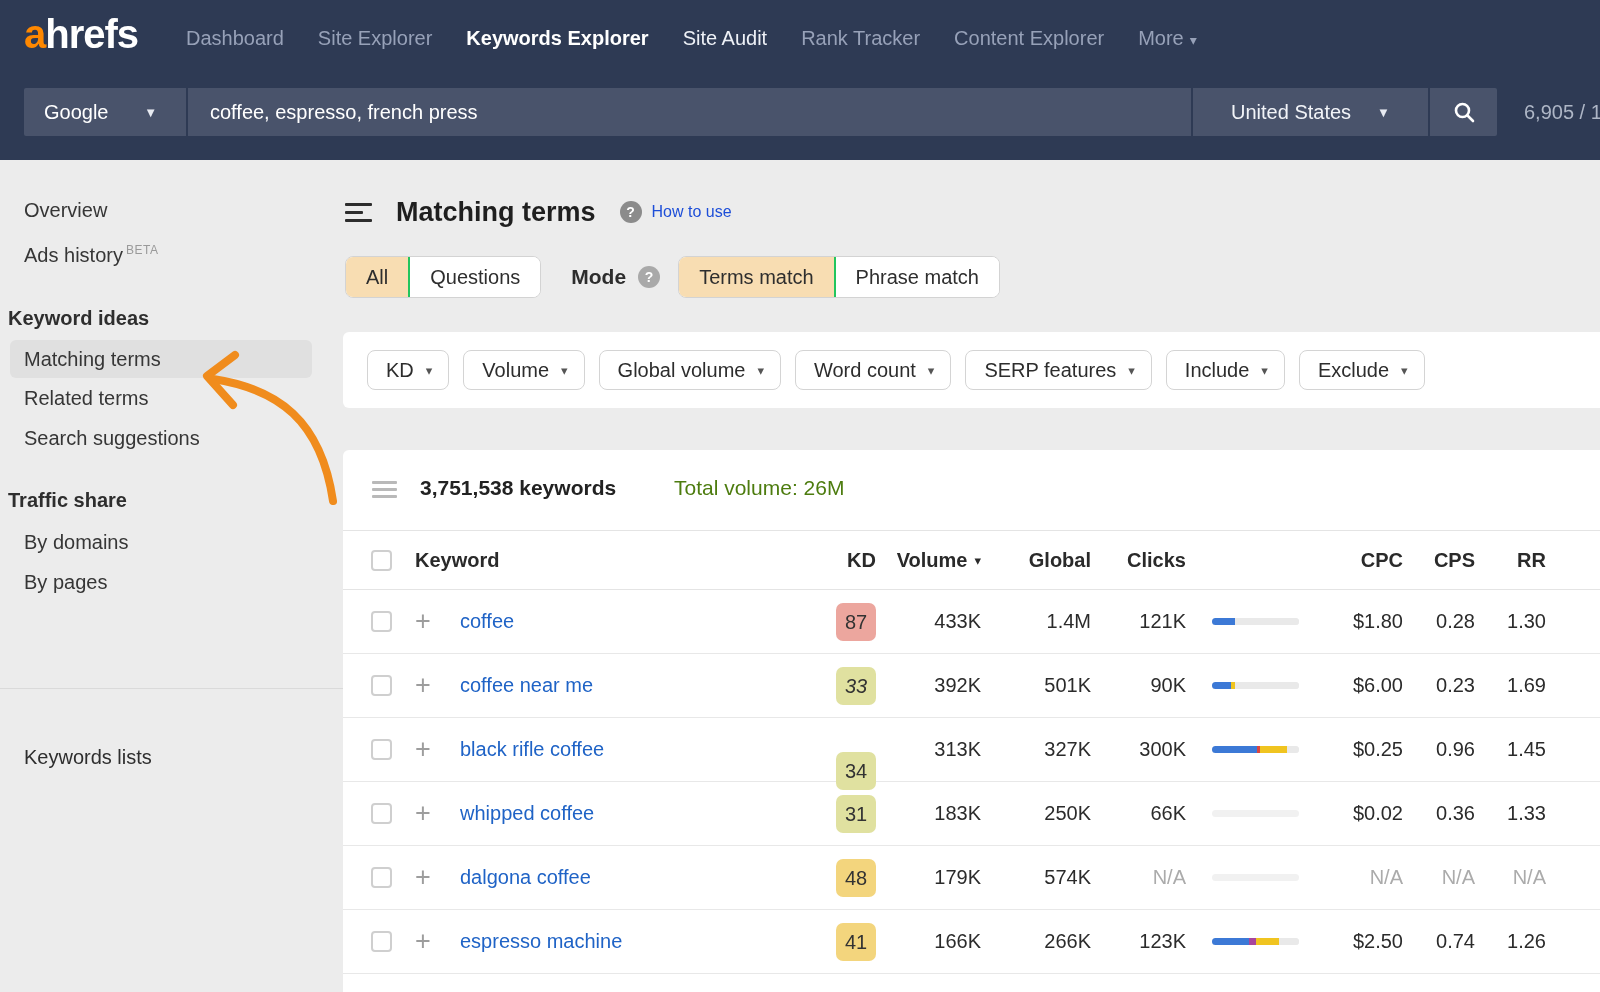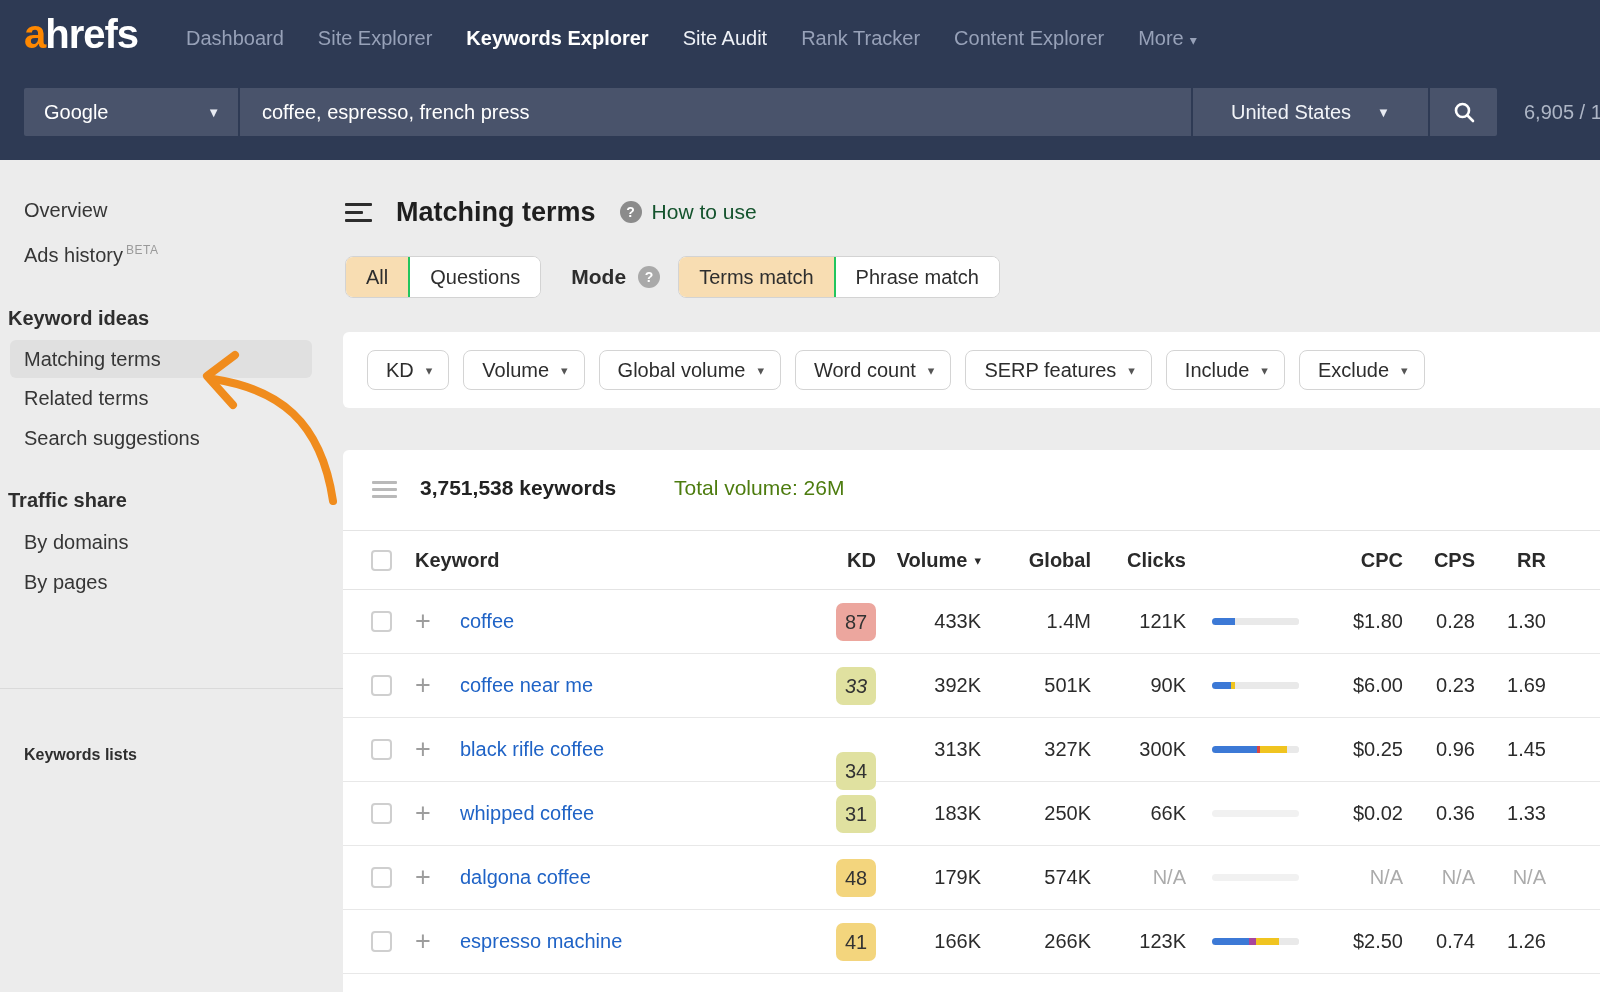--- a/index.html
+++ b/index.html
@@ -12,56 +12,56 @@
   .logo .a { color:#ff8800; }
   .logo .rest { color:#ffffff; }
   .navlinks { position:absolute; left:186px; top:0; height:76px; display:flex; align-items:center; gap:34px; }
   .navlink { font-size:20px; color:#97a1b8; cursor:pointer; white-space:nowrap; }
   .navlink.bright { color:#eef1f7; }
   .navlink.active { color:#ffffff; font-weight:bold; }
   .navlink .caret { font-size:14px; margin-left:6px; }
 
   .searchbar { position:absolute; left:24px; top:88px; width:1473px; height:48px;
     display:flex; background:#49536b; border-radius:2px; overflow:hidden; }
-  .sb-engine { width:216px; display:flex; align-items:center; justify-content:space-between;
-    padding:0 18px 0 20px; color:#fff; font-size:20px; border-right:2px solid #2e3a54; cursor:pointer; }
+  .sb-engine { width:164px; display:flex; align-items:center; justify-content:space-between;
+    padding:0 29px 0 20px; color:#fff; font-size:20px; border-right:2px solid #2e3a54; cursor:pointer; }
   .sb-query { flex:1; display:flex; align-items:center; padding-left:22px; color:#fff;
     font-size:20px; border-right:2px solid #2e3a54; }
   .sb-country { width:237px; display:flex; align-items:center; justify-content:center; gap:26px;
     color:#f2f4f8; font-size:20px; border-right:2px solid #2e3a54; cursor:pointer; }
   .sb-search { width:67px; display:flex; align-items:center; justify-content:center; cursor:pointer; }
   .caret-w { font-size:13px; color:#e8ebf2; }
   .usage { position:absolute; left:1524px; top:88px; width:76px; height:48px; line-height:48px;
     color:#aeb6c6; font-size:20px; white-space:nowrap; overflow:hidden; }
 
   
   .sidebar { position:absolute; left:0; top:160px; width:345px; height:648px; background:#ececec; padding-top:30px; }
   .side-item { height:40px; line-height:40px; padding-left:24px; font-size:20px; color:#363636; cursor:pointer; }
   .side-header { height:44px; line-height:44px; padding-left:8px; font-size:20px; font-weight:bold; color:#2e2e2e; margin-top:2px; }
   .side-item.selected { margin-left:10px; width:302px; padding-left:14px; background:#e0e0e0; border-radius:6px; height:38px; line-height:38px; }
   .side-item sup { font-size:12px; color:#9a9a9a; letter-spacing:.5px; margin-left:3px; }
   .side-gap-a { height:24px; } .side-gap-b { height:18px; }
   .side-divider { position:absolute; left:0; top:528px; width:345px; border-top:1px solid #dadada; }
   .side-footer { position:absolute; left:0; top:552px; width:345px; padding:34px 0 0 24px;
-    font-size:16px; font-weight:bold; color:#2e2e2e; }
+    font-size:20px; font-weight:normal; color:#2e2e2e; }
 
   .main { position:absolute; left:345px; top:160px; width:1255px; height:832px; }
 
   
   .title-row { position:absolute; left:0; top:30px; height:44px; display:flex; align-items:center; }
   .collapse-icon { width:29px; height:19px; position:relative; margin-right:22px; cursor:pointer; }
   .collapse-icon span { position:absolute; left:0; height:3px; background:#2d2d2d; border-radius:1px; }
   .collapse-icon span:nth-child(1){ top:0; width:27px; }
   .collapse-icon span:nth-child(2){ top:8px; width:18px; }
   .collapse-icon span:nth-child(3){ top:16px; width:27px; }
   .page-title { font-size:27px; font-weight:bold; color:#1f1f1f; margin-right:24px; }
   .q-circle { width:22px; height:22px; border-radius:50%; background:#8b8b8b; color:#fff;
     font-size:14px; font-weight:bold; text-align:center; line-height:22px; margin-right:10px; cursor:pointer; }
   .q-circle.light { background:#a9a9a9; }
-  .help-label { font-size:21px; color:#14532d; cursor:pointer; }
+  .help-label { font-size:16px; color:#1d4ed8; cursor:pointer; }
 
   
   .tabs-row { position:absolute; left:0; top:96px; height:42px; display:flex; align-items:center; }
   .seg { display:flex; height:42px; border:1px solid #d3d3d3; border-radius:8px; overflow:hidden; background:#fff; }
   .seg-btn { display:flex; align-items:center; padding:0 20px; font-size:20px; color:#2e2e2e;
     background:#fff; cursor:pointer; border-left:2px solid #22c55e; }
   .seg-btn:first-child { border-left:none; }
   .seg-btn.active { background:#f8ddb2; }
   .mode-label { font-size:21px; font-weight:bold; color:#2d2d2d; margin:0 12px 0 30px; }
   .tabs-row .q-circle { margin-right:18px; }

